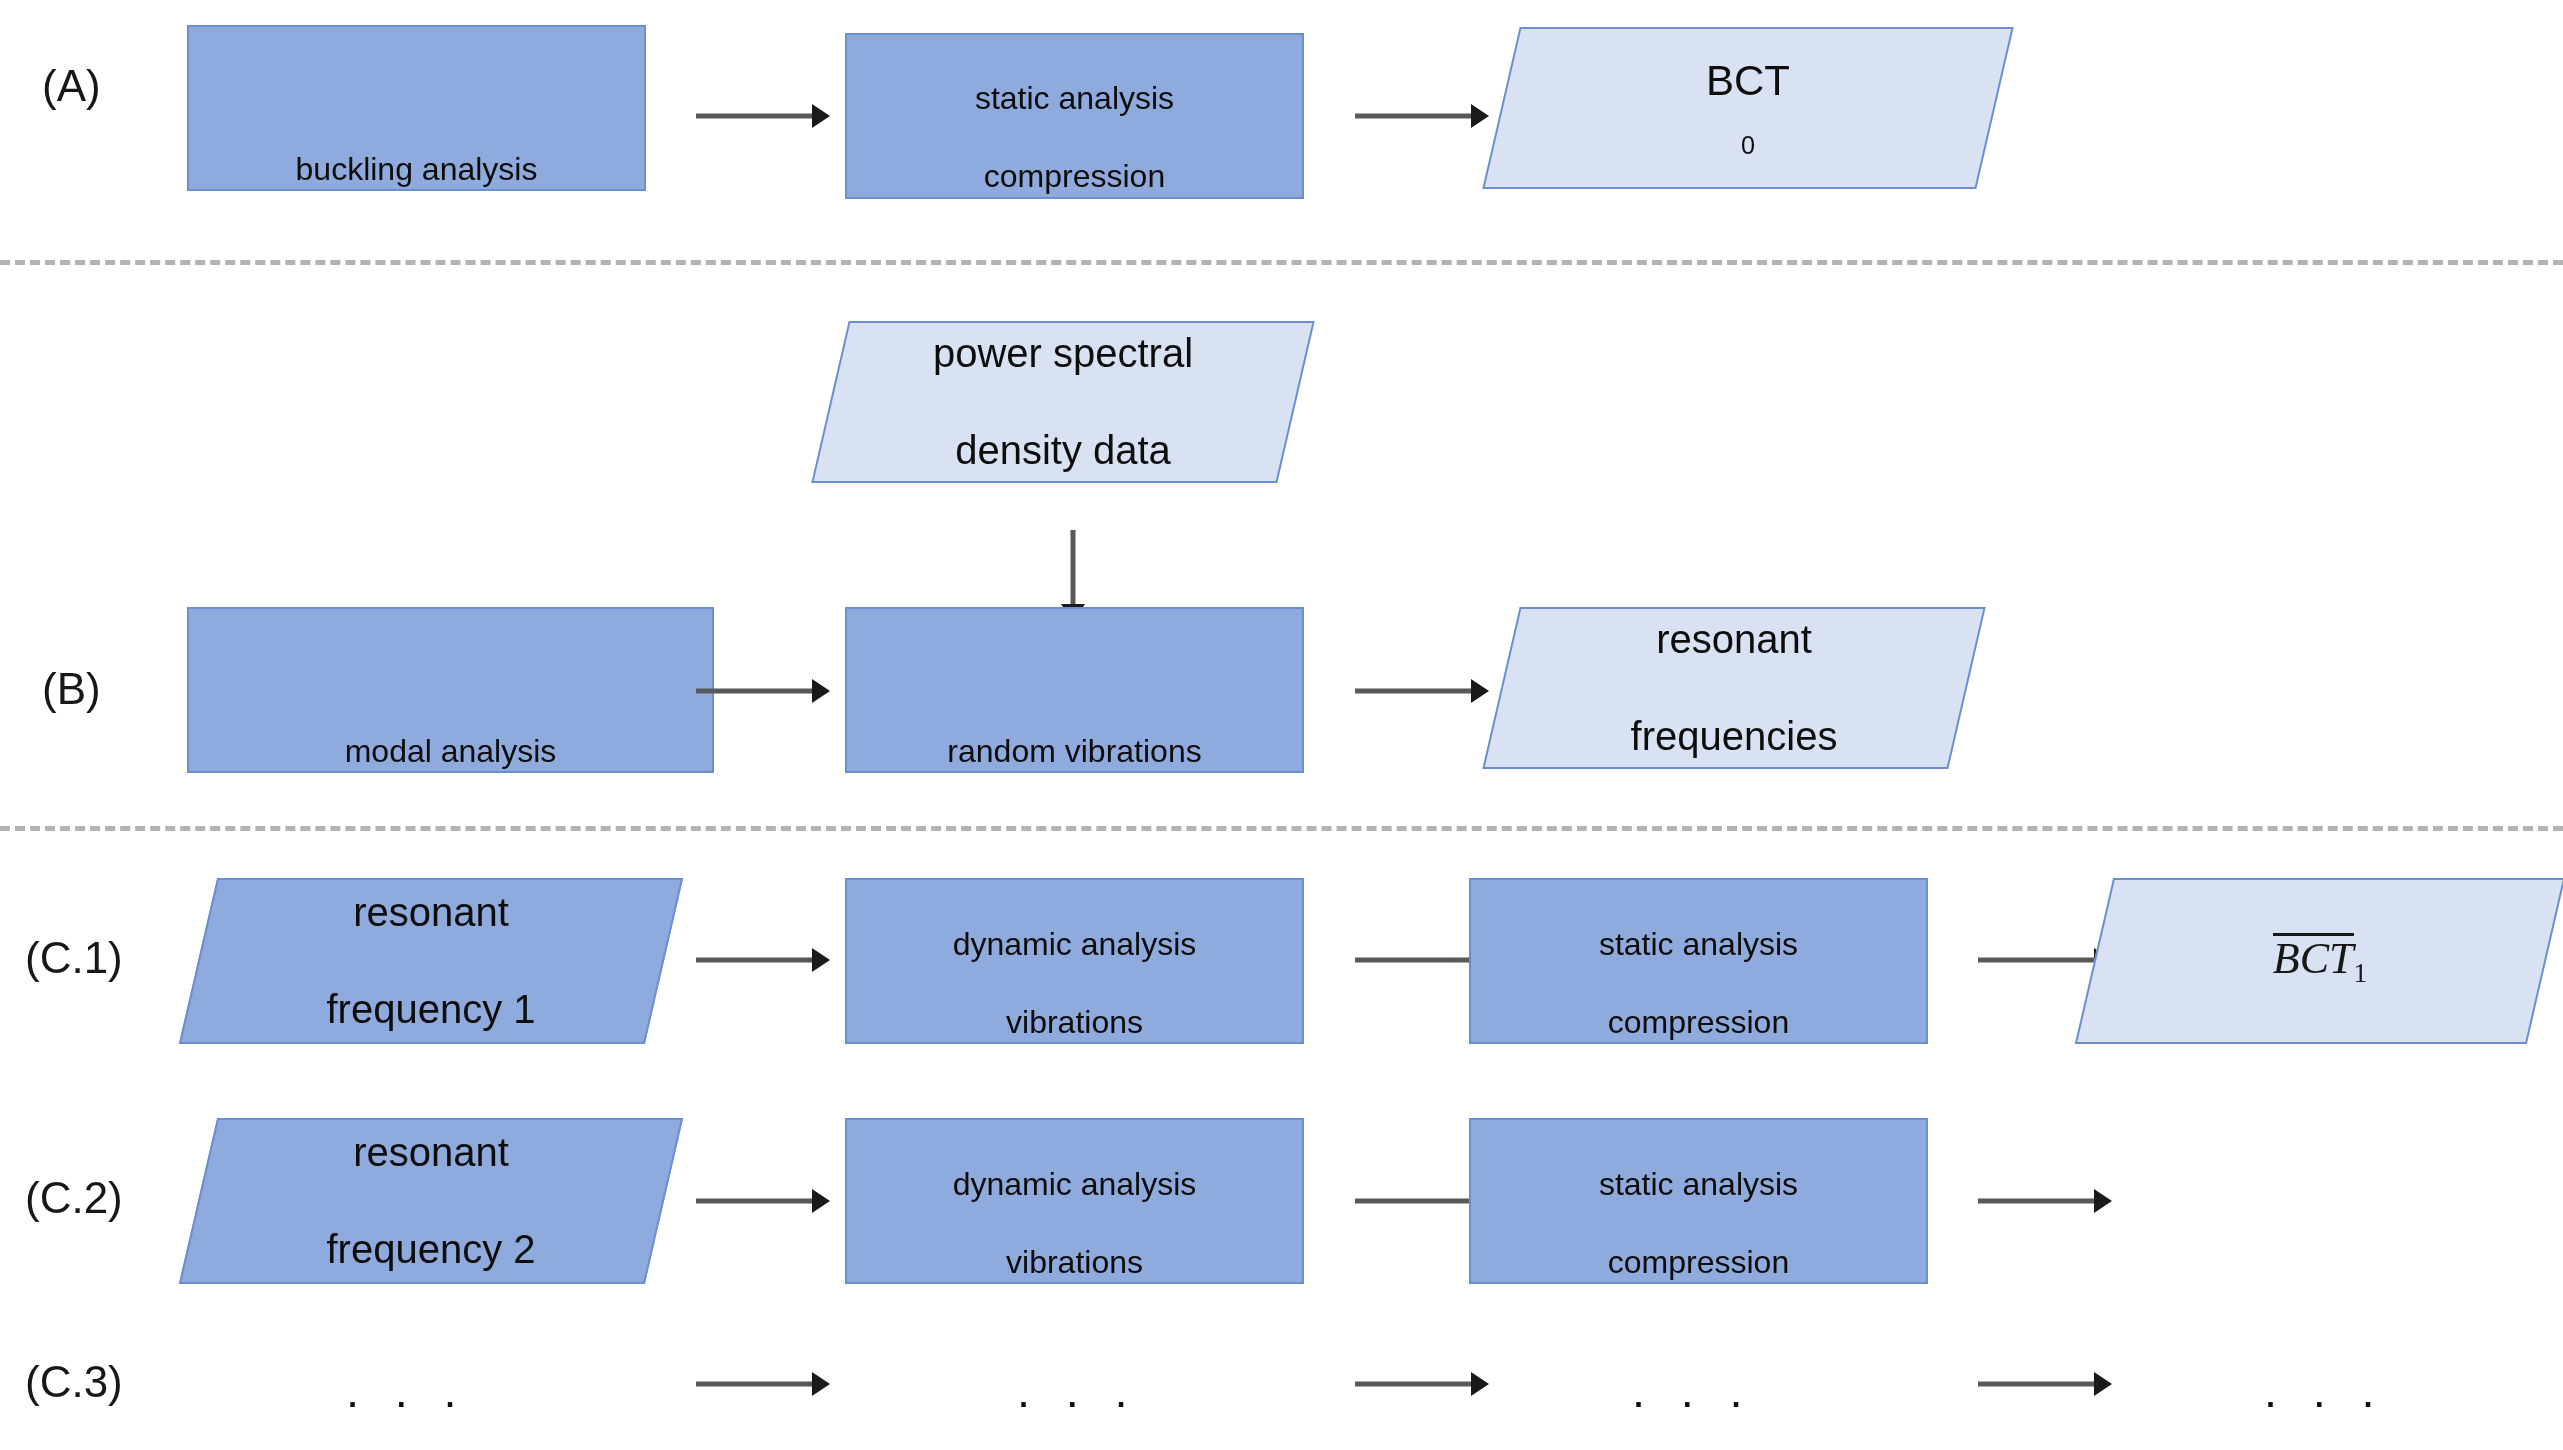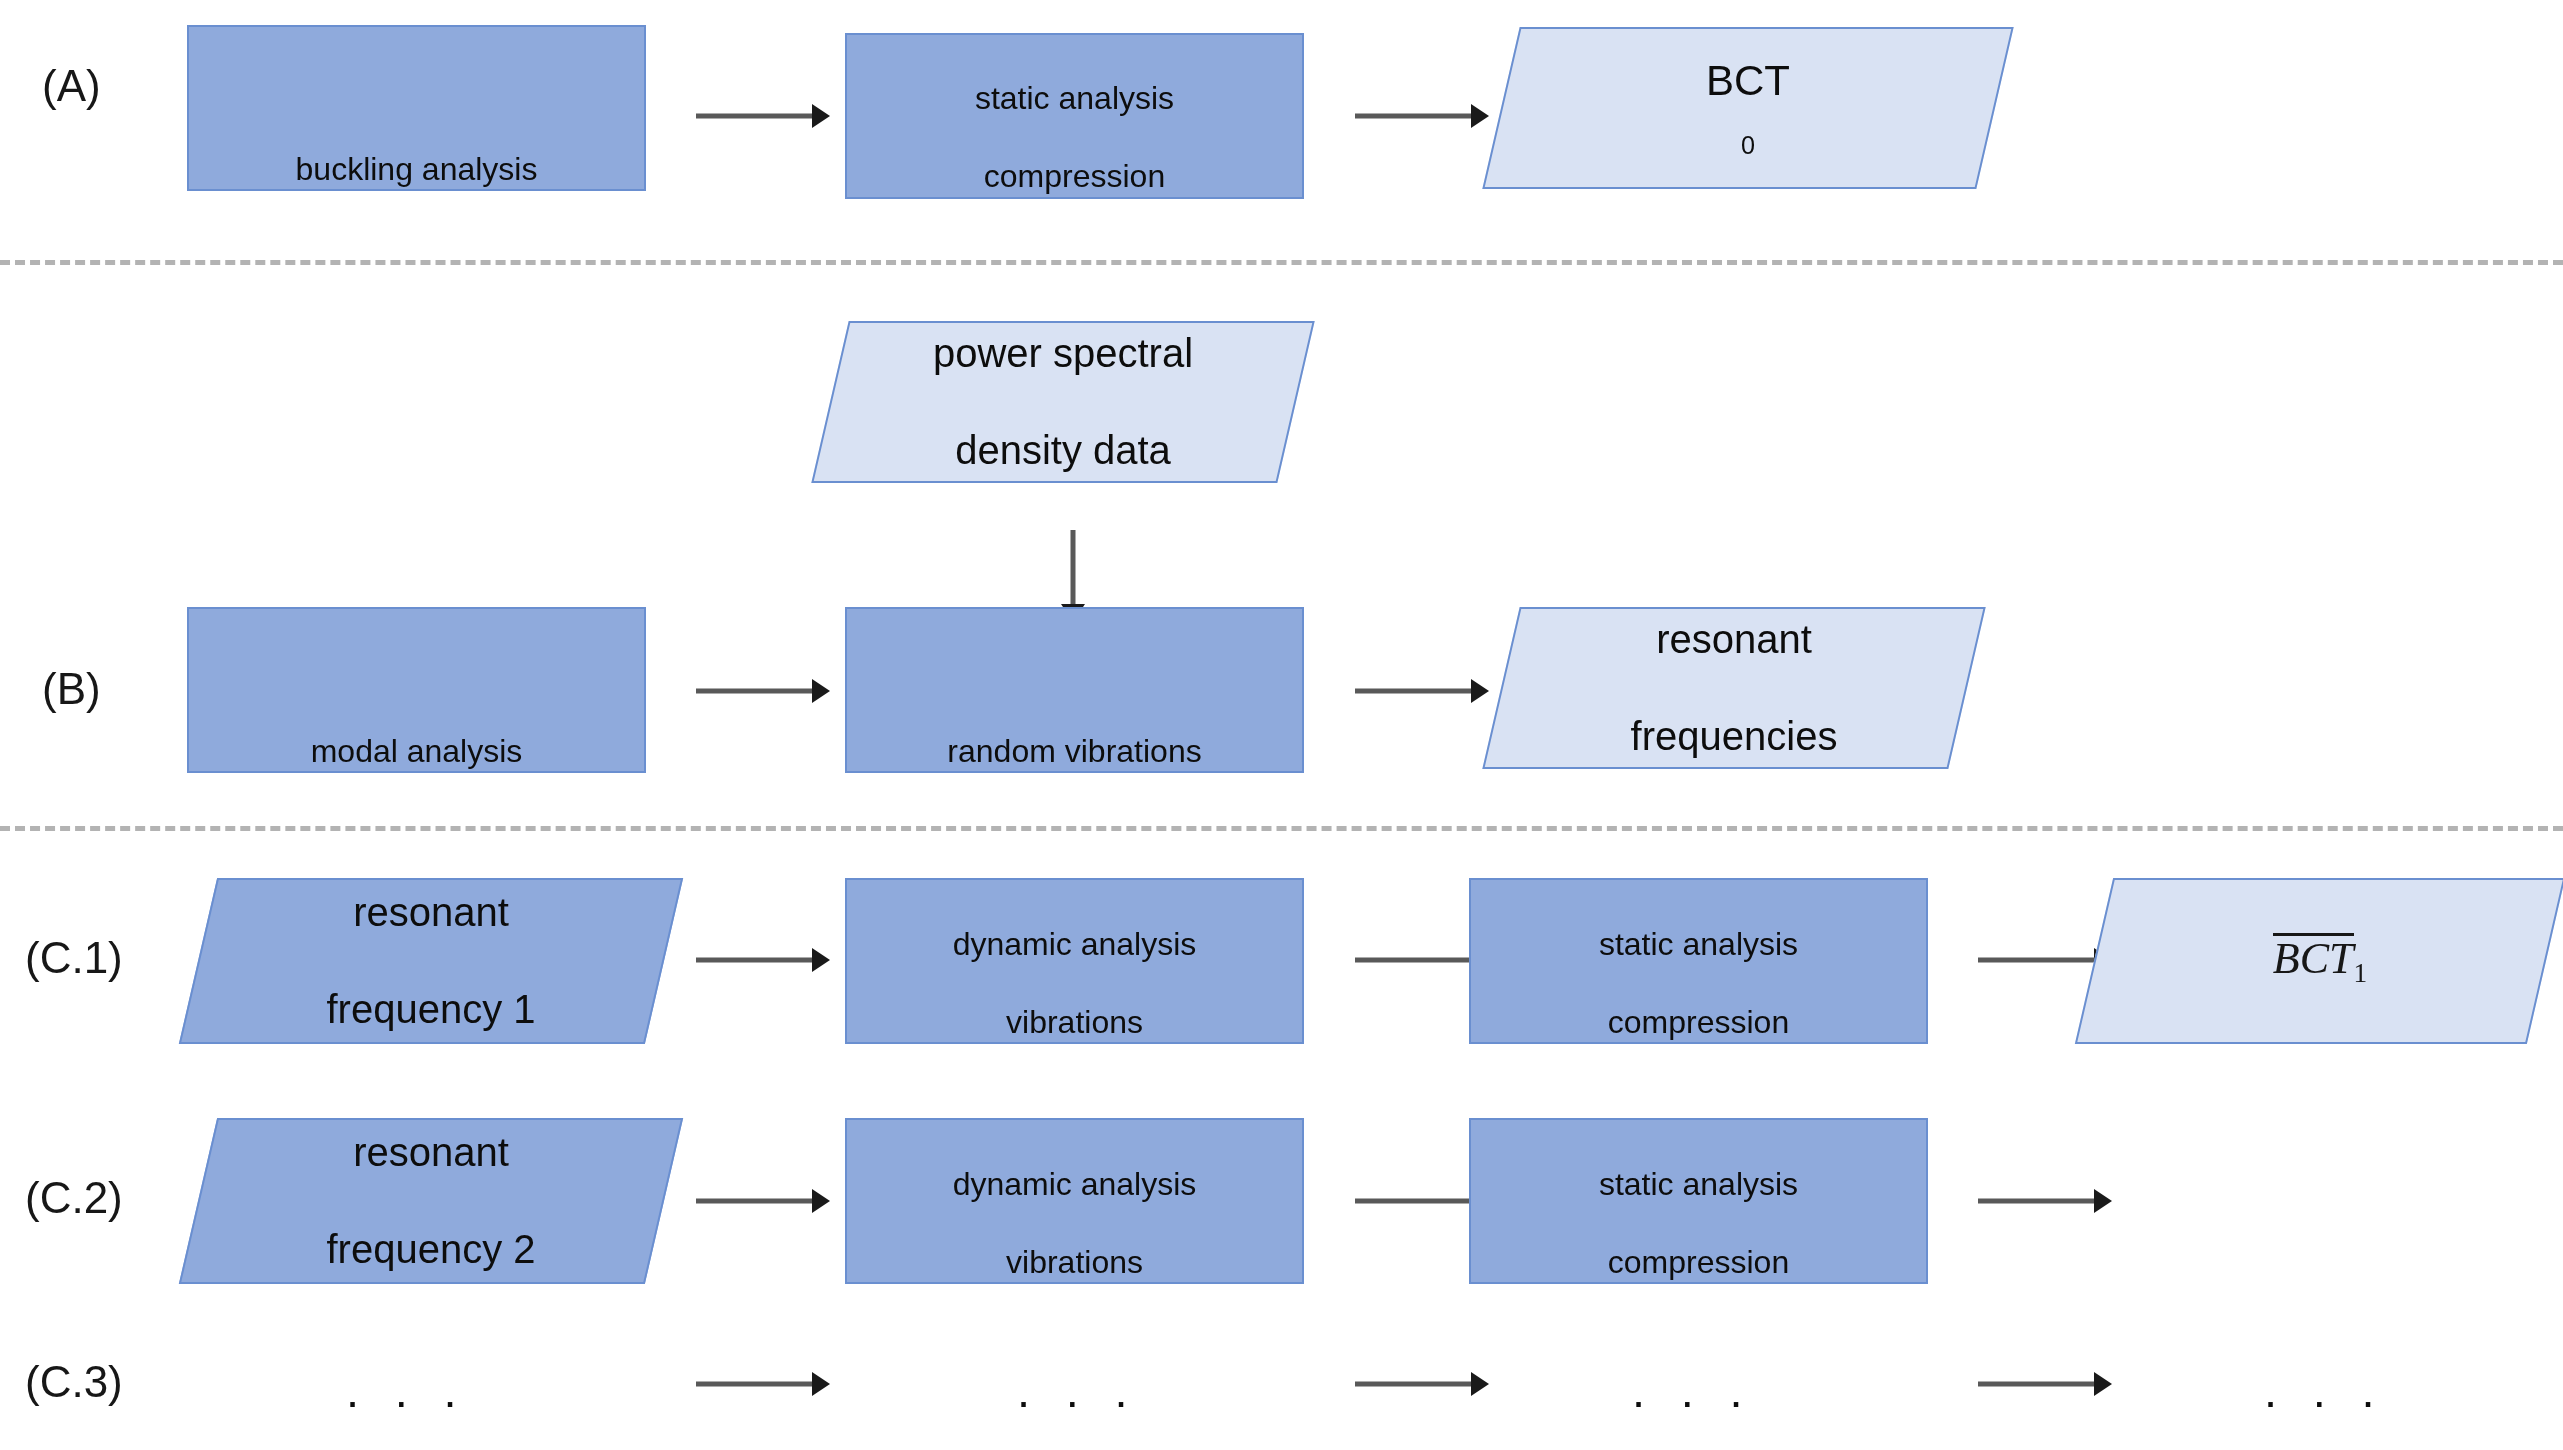--- a/index.html
+++ b/index.html
@@ -224,21 +224,21 @@
     </div>
   </div>
 
   <div class="arrow-v" style="left:1059px; top:530px; height:92px;">
     <div class="shaft" style="height:76px;"></div>
     <div class="head"></div>
   </div>
 
   <div class="row-label" style="left:42px; top:667px;">(B)</div>
 
-  <div class="proc" style="left:187px; top:607px; width:459px; height:166px;">
+  <div class="proc" style="left:187px; top:607px; width:527px; height:166px;">
     <span>modal analysis</span>
   </div>
 
   <div class="arrow-h" style="left:696px; top:677px; width:134px;">
     <div class="shaft" style="width:119px;"></div>
     <div class="head"></div>
   </div>
 
   <div class="proc" style="left:845px; top:607px; width:459px; height:166px;">
     <span>random vibrations</span>

